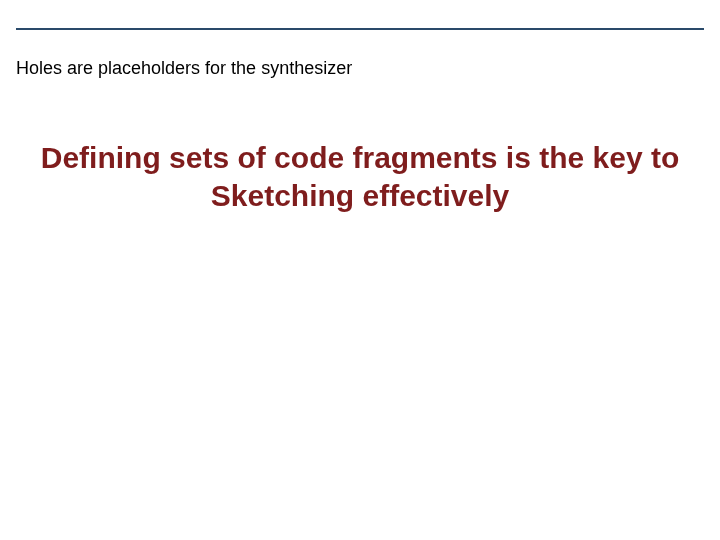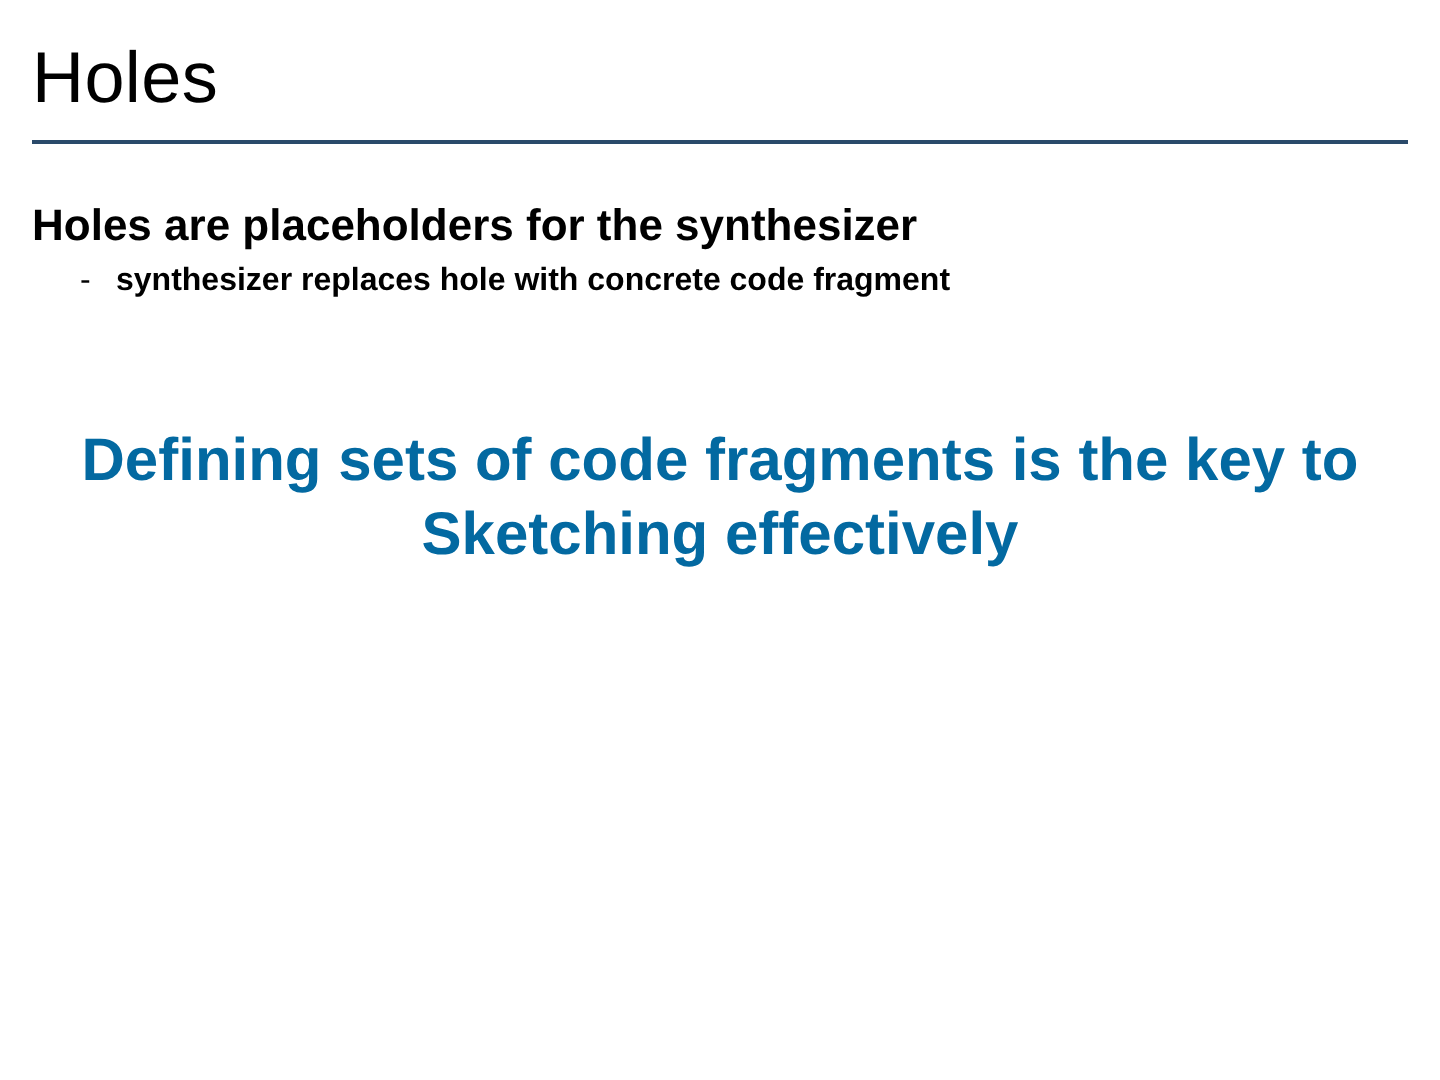--- a/index.html
+++ b/index.html
@@ -1,29 +1,27 @@
 <!DOCTYPE html>
 <html><head>
 <meta charset="utf-8">
 <style>
   * { margin: 0; padding: 0; box-sizing: border-box; }
   html, body { width: 720px; height: 540px; background: #fff; font-family: Arial, Helvetica, sans-serif; color: #000; }
   .slide { width: 720px; height: 540px; position: relative; padding: 18px 16px 0 16px; }
   .title { font-size: 36px; font-weight: 400; letter-spacing: 0.2px; }
   .rule { border: none; border-top: 2px solid #2a4a6a; margin: 10px 0 28px 0; width: 100%; }
-  .lead { font-size: 22px; font-weight: 700; margin-bottom: 4px; }
+  .lead { font-size: 18px; font-weight: 400; margin-bottom: 4px; }
   .bullets { list-style: none; padding-left: 42px; margin-top: 2px; }
   .bullets li { font-size: 16px; font-weight: 700; line-height: 1.35; }
   .bullets li::before { content: "-"; display: inline-block; width: 18px; margin-left: -18px; font-weight: 400; }
-  .callout { color: #0369a1; font-size: 30px; font-weight: 700; text-align: center; margin: 60px auto 0 auto; width: 640px; line-height: 1.25; }
+  .callout { color: #7f1d1d; font-size: 30px; font-weight: 700; text-align: center; margin: 60px auto 0 auto; width: 640px; line-height: 1.25; }
 </style>
 </head>
 <body>
 
 <div class="slide">
-  <h1 class="title">Holes</h1>
   <hr class="rule">
   <p class="lead">Holes are placeholders for the synthesizer</p>
   <ul class="bullets">
-    <li>synthesizer replaces hole with concrete code fragment</li>
   </ul>
   <div class="callout">Defining sets of code fragments is the key to Sketching effectively</div>
 </div>
 
 </body></html>

